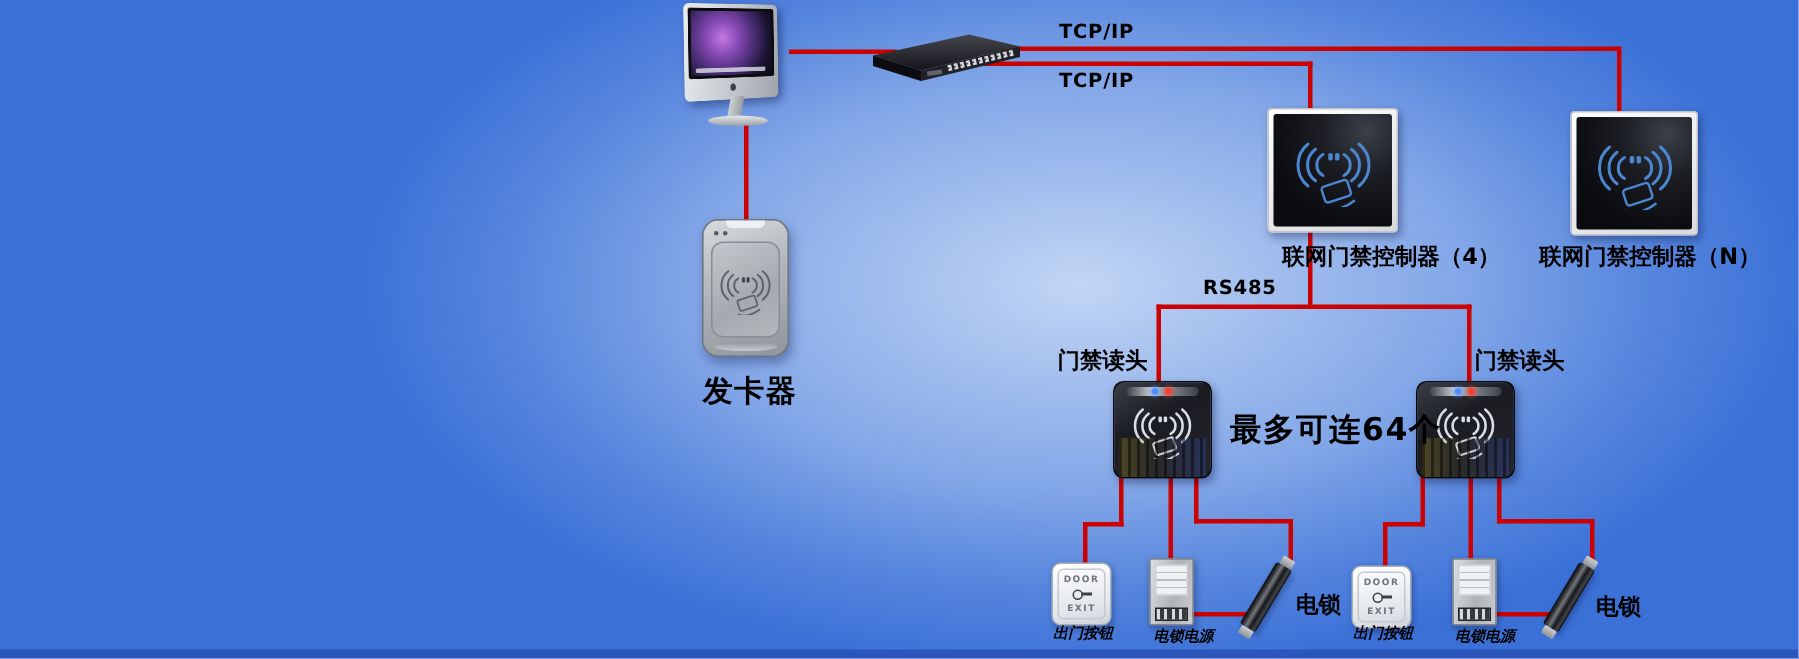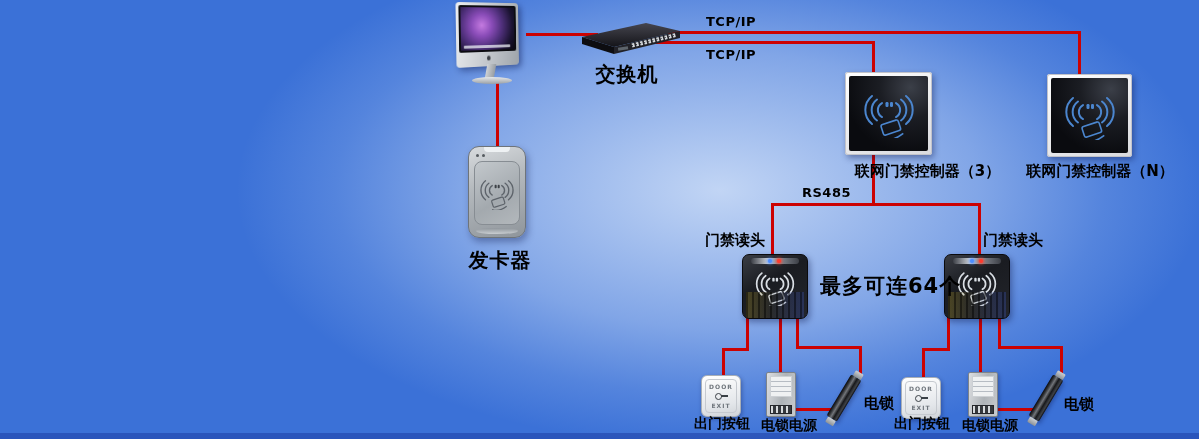--- a/index.html
+++ b/index.html
@@ -19,21 +19,21 @@
 
   
   .line { position:absolute; background:#cc0202; }
 
   
   .lbl { position:absolute; color:#000; font-weight:bold; white-space:nowrap; text-align:center; }
   .lbl-big   { font-size:20px; letter-spacing:1px; }
   .lbl-proto { font-size:13px; letter-spacing:0.5px;text-align:center; }
   .lbl-node  { font-size:15px; }
   .lbl-note  { font-size:21px; letter-spacing:1px;text-align:center; }
-  .lbl-small { font-size:14px; }
+  .lbl-small { font-size:10px;font-style:italic; }
   .lbl-lock  { font-size:15px; }
 
   
   .imac { position:absolute; left:452px; top:2px; width:84px; height:84px; }
   .imac-screen { position:absolute; left:4px; top:0; width:70px; height:66px;
     background:linear-gradient(100deg,#eceef0 0%,#c2c6cb 55%,#9ea4aa 100%);
     border-radius:4px; padding:3px 3px 0 3px;
     transform:perspective(250px) rotateY(16deg) rotate(-1deg); transform-origin:left center;
     box-shadow:3px 3px 7px rgba(8,18,70,0.45); }
   .imac-display { height:48px; border-radius:2px; border:2px solid #0c0c10;
@@ -321,24 +321,23 @@
       <span class="key-icon"></span>
       <span class="microtext">EXIT</span>
     </div>
   </div>
   <div class="psu" style="left:968px;top:372px;">
     <div class="psu-label"></div>
     <div class="psu-terminals"></div>
   </div>
   <div class="lock" style="left:1040px;top:374px;"></div>
 
-  <div class="lbl lbl-big" style="left:577px;top:61px;width:100px;">交换机</div>
   <div class="lbl lbl-proto" style="left:706px;top:14px;">TCP/IP</div>
   <div class="lbl lbl-proto" style="left:706px;top:47px;">TCP/IP</div>
-  <div class="lbl lbl-node" style="left:845px;top:162px;width:165px;">联网门禁控制器（3）</div>
+  <div class="lbl lbl-node" style="left:845px;top:162px;width:165px;">联网门禁控制器（4）</div>
   <div class="lbl lbl-node" style="left:1020px;top:162px;width:160px;">联网门禁控制器（N）</div>
   <div class="lbl lbl-proto" style="left:802px;top:185px;">RS485</div>
   <div class="lbl lbl-node" style="left:705px;top:231px;">门禁读头</div>
   <div class="lbl lbl-node" style="left:983px;top:231px;">门禁读头</div>
   <div class="lbl lbl-note" style="left:820px;top:272px;">最多可连64个</div>
   <div class="lbl lbl-big" style="left:462px;top:247px;width:76px;">发卡器</div>
 
   <div class="lbl lbl-small" style="left:692px;top:415px;width:60px;">出门按钮</div>
   <div class="lbl lbl-small" style="left:759px;top:417px;width:60px;">电锁电源</div>
   <div class="lbl lbl-lock" style="left:864px;top:394px;">电锁</div>

